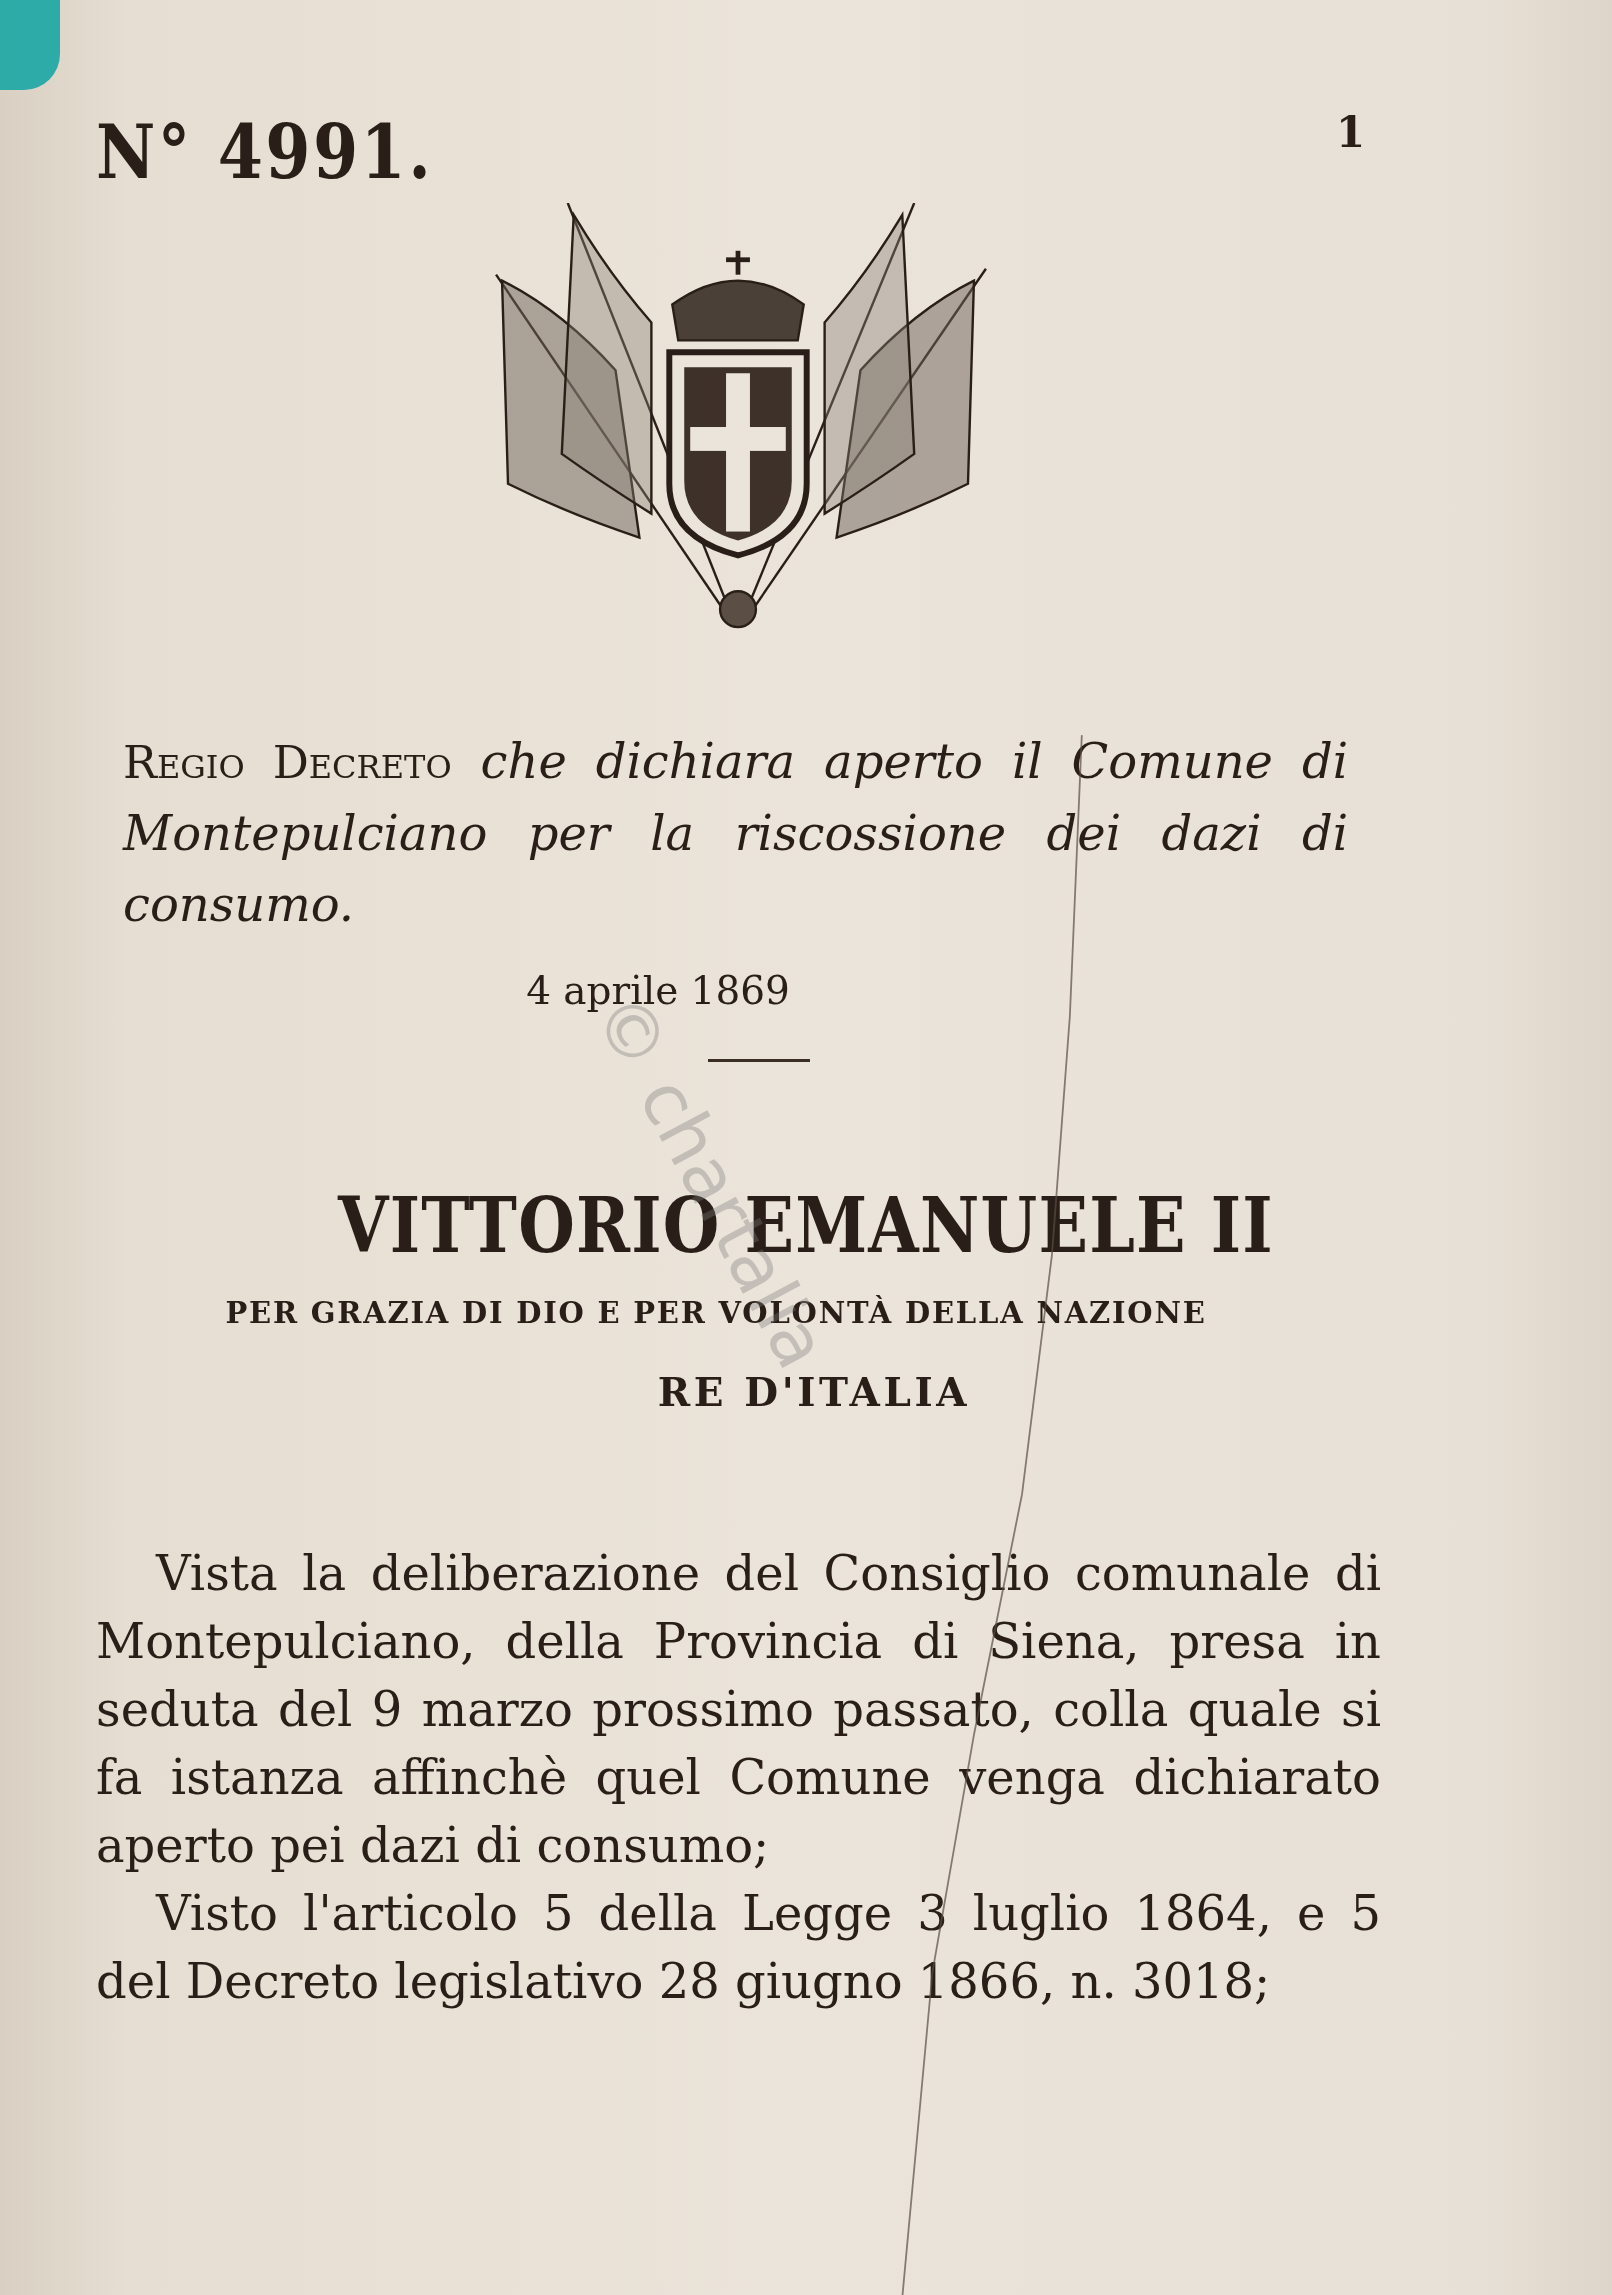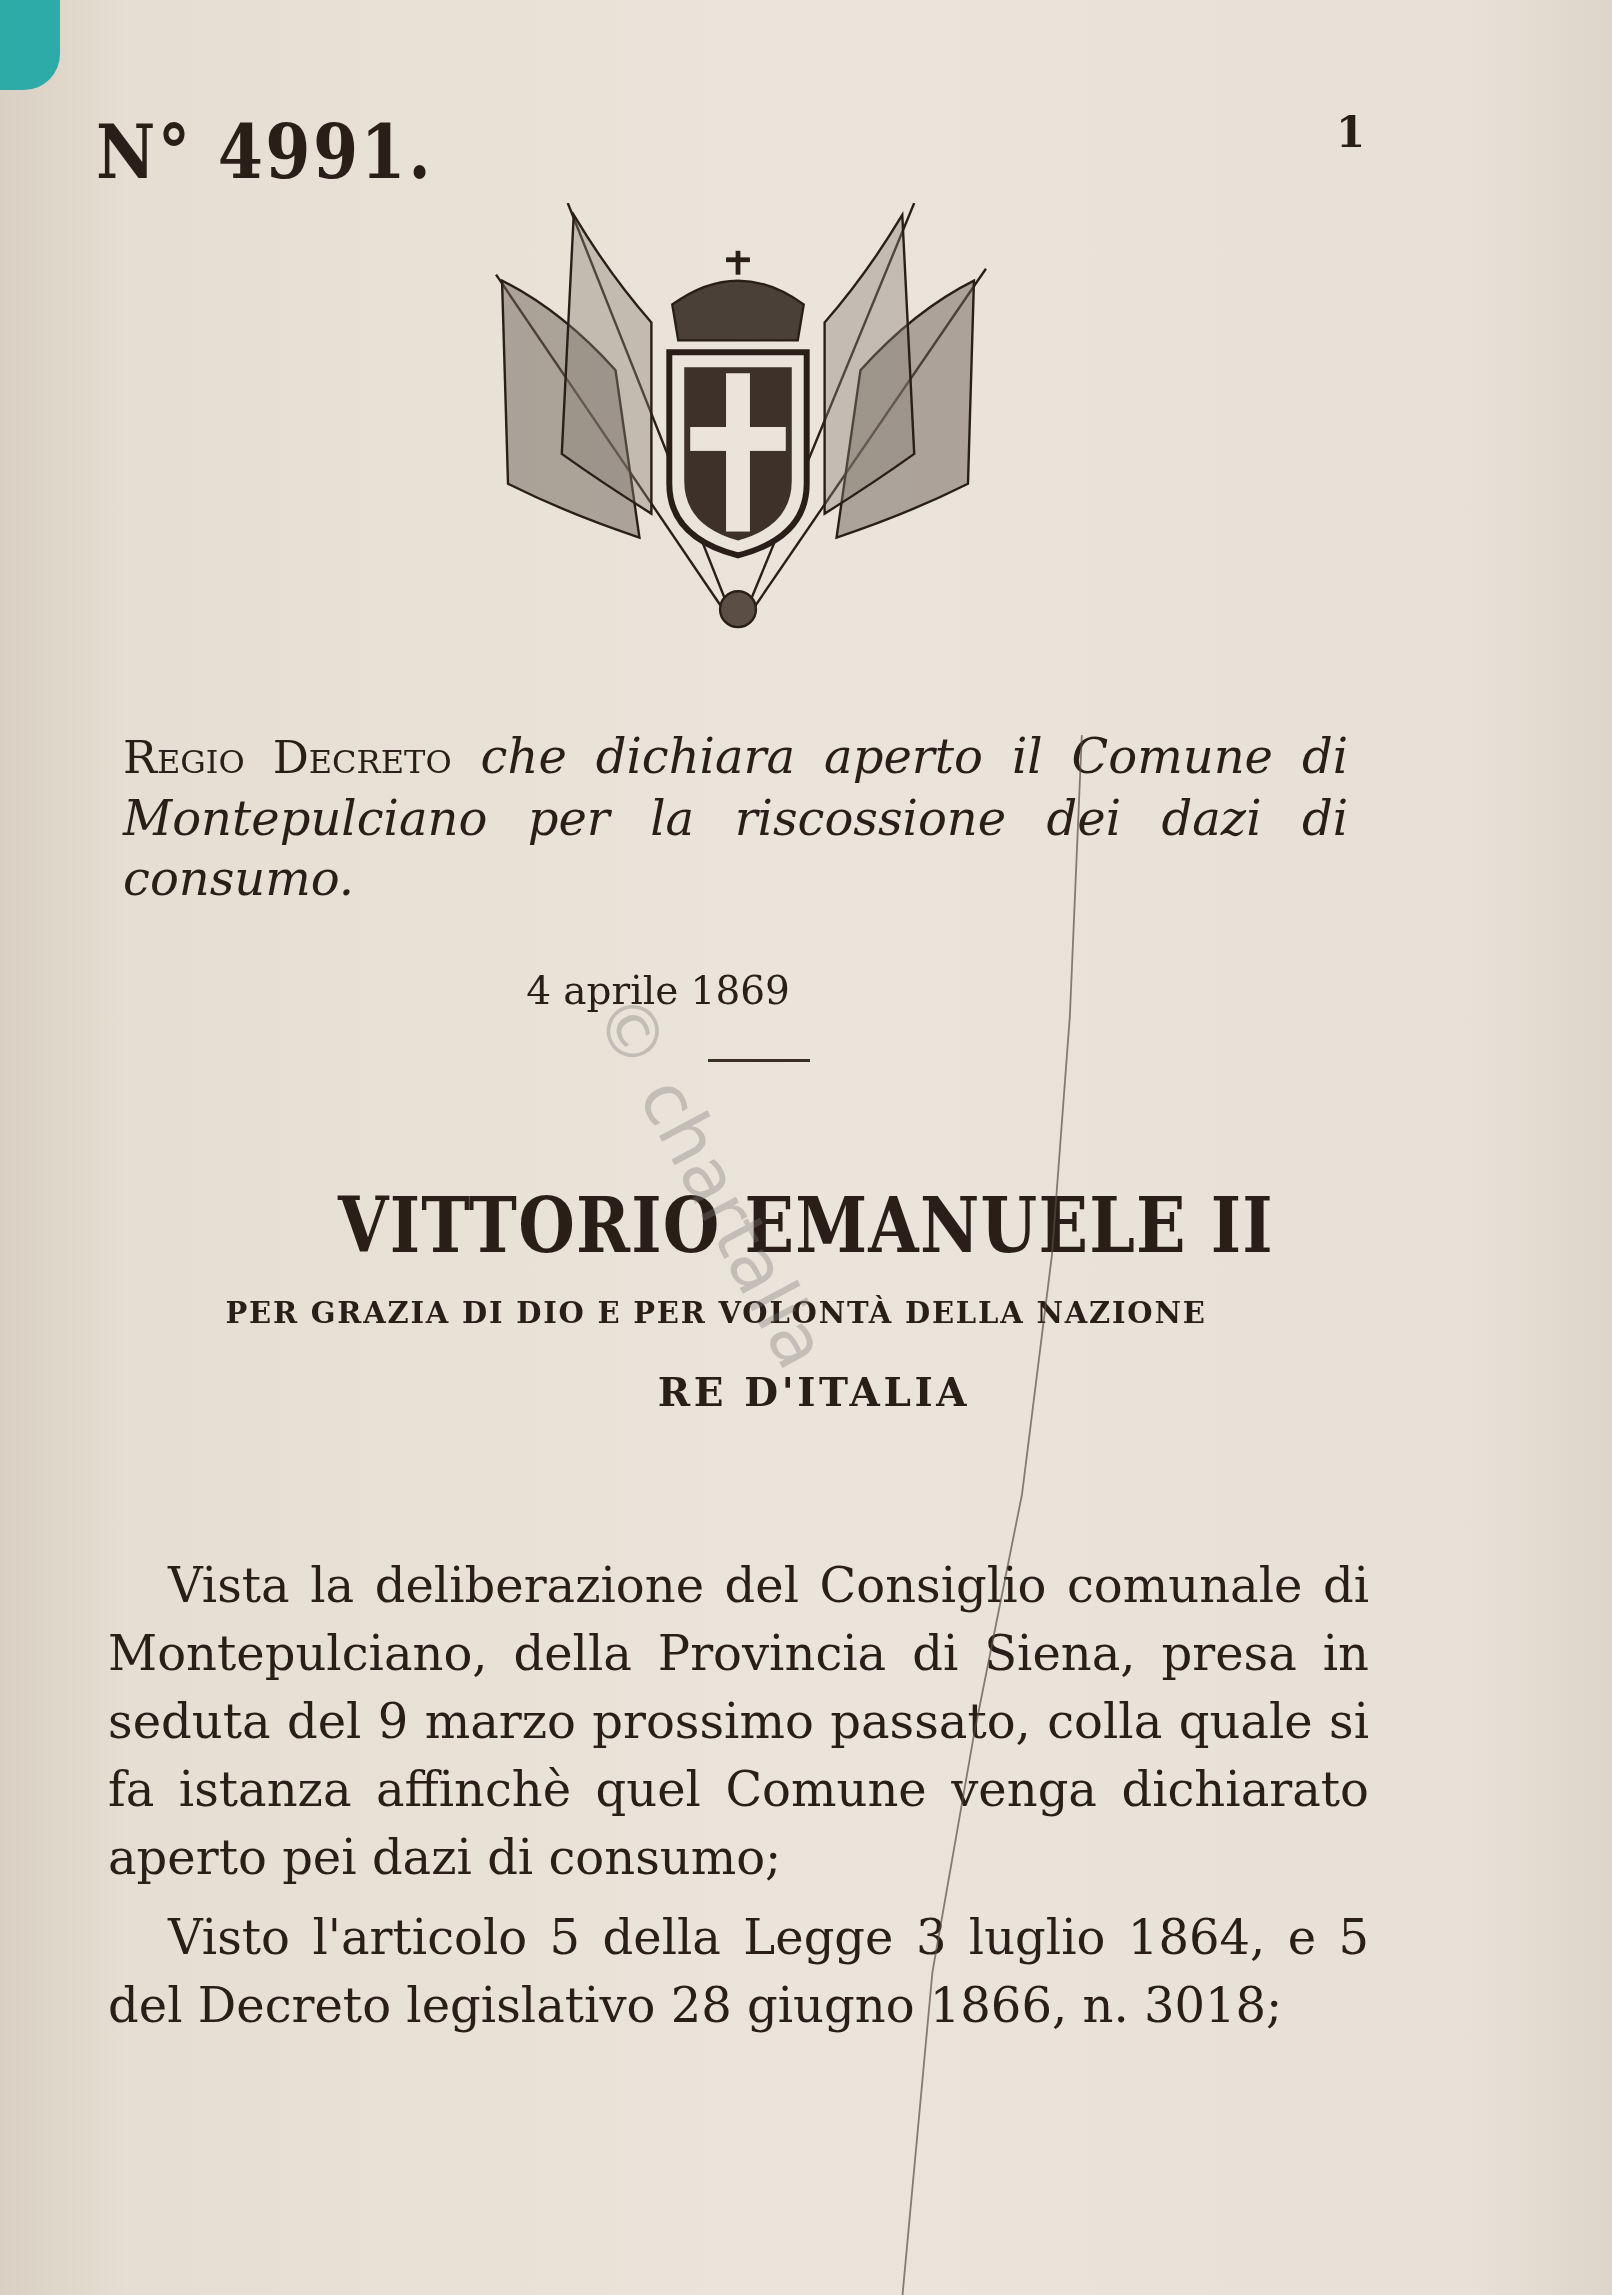--- a/index.html
+++ b/index.html
@@ -14,38 +14,38 @@
     background:#1aa6a4; border-radius:0 0 36px 0; opacity:.9;
   }
   .docnum {
     position:absolute; left:96px; top:114px; font-size:65px; font-weight:bold;
     letter-spacing:2.4px; transform:scaleY(1.15);
   }
   .pagenum { position:absolute; left:1336px; top:108px; font-size:42px; font-weight:bold; }
   .emblem { position:absolute; left:472px; top:203px; width:532px; height:454px; }
   .title-block {
     position:absolute; left:123px; top:726px; width:1225px;
-    font-size:48px; line-height:60px; font-style:italic;
+    font-size:48px; line-height:71px; font-style:italic;
     text-align:justify;
   }
   .title-block .sc { font-style:normal; font-variant:small-caps; font-size:45px; }
   .date { position:absolute; left:0; width:1316px; top:968px; text-align:center; font-size:39px; }
   .rule { position:absolute; left:708px; top:1059px; width:102px; height:3px; background:#3a2e25; }
   .king {
     position:absolute; left:0; width:1612px; top:1187px; text-align:center;
     font-size:65px; font-weight:bold; letter-spacing:1.2px; transform:scaleY(1.18);
     font-family:"DejaVu Serif", serif;
   }
   .grace { position:absolute; left:0; width:1432px; top:1296px; text-align:center; font-size:29px; letter-spacing:1.8px; font-weight:bold; }
   .re { position:absolute; left:0; width:1612px; top:1369px; text-align:center; font-size:39px; font-weight:bold; letter-spacing:3.6px;padding-left:8px; }
   .body-text {
     position:absolute; left:96px; top:1539px; width:1285px;
     font-size:48px; line-height:68px; text-align:justify;
   }
-  .body-text p { margin:12px; text-indent:60px; }
+  .body-text p { margin:0; text-indent:60px; }
   .watermark {
     position:absolute; left:652px; top:980px; font-size:72px; color:rgba(120,120,120,.35);
     transform:rotate(62deg); transform-origin:left top; font-family:"DejaVu Sans", sans-serif;
   }
   .tear { position:absolute; left:0; top:0; width:1612px; height:2295px; pointer-events:none; }
 </style>
 </head>
 <body>
 
 <div class="tab-mark"></div>

